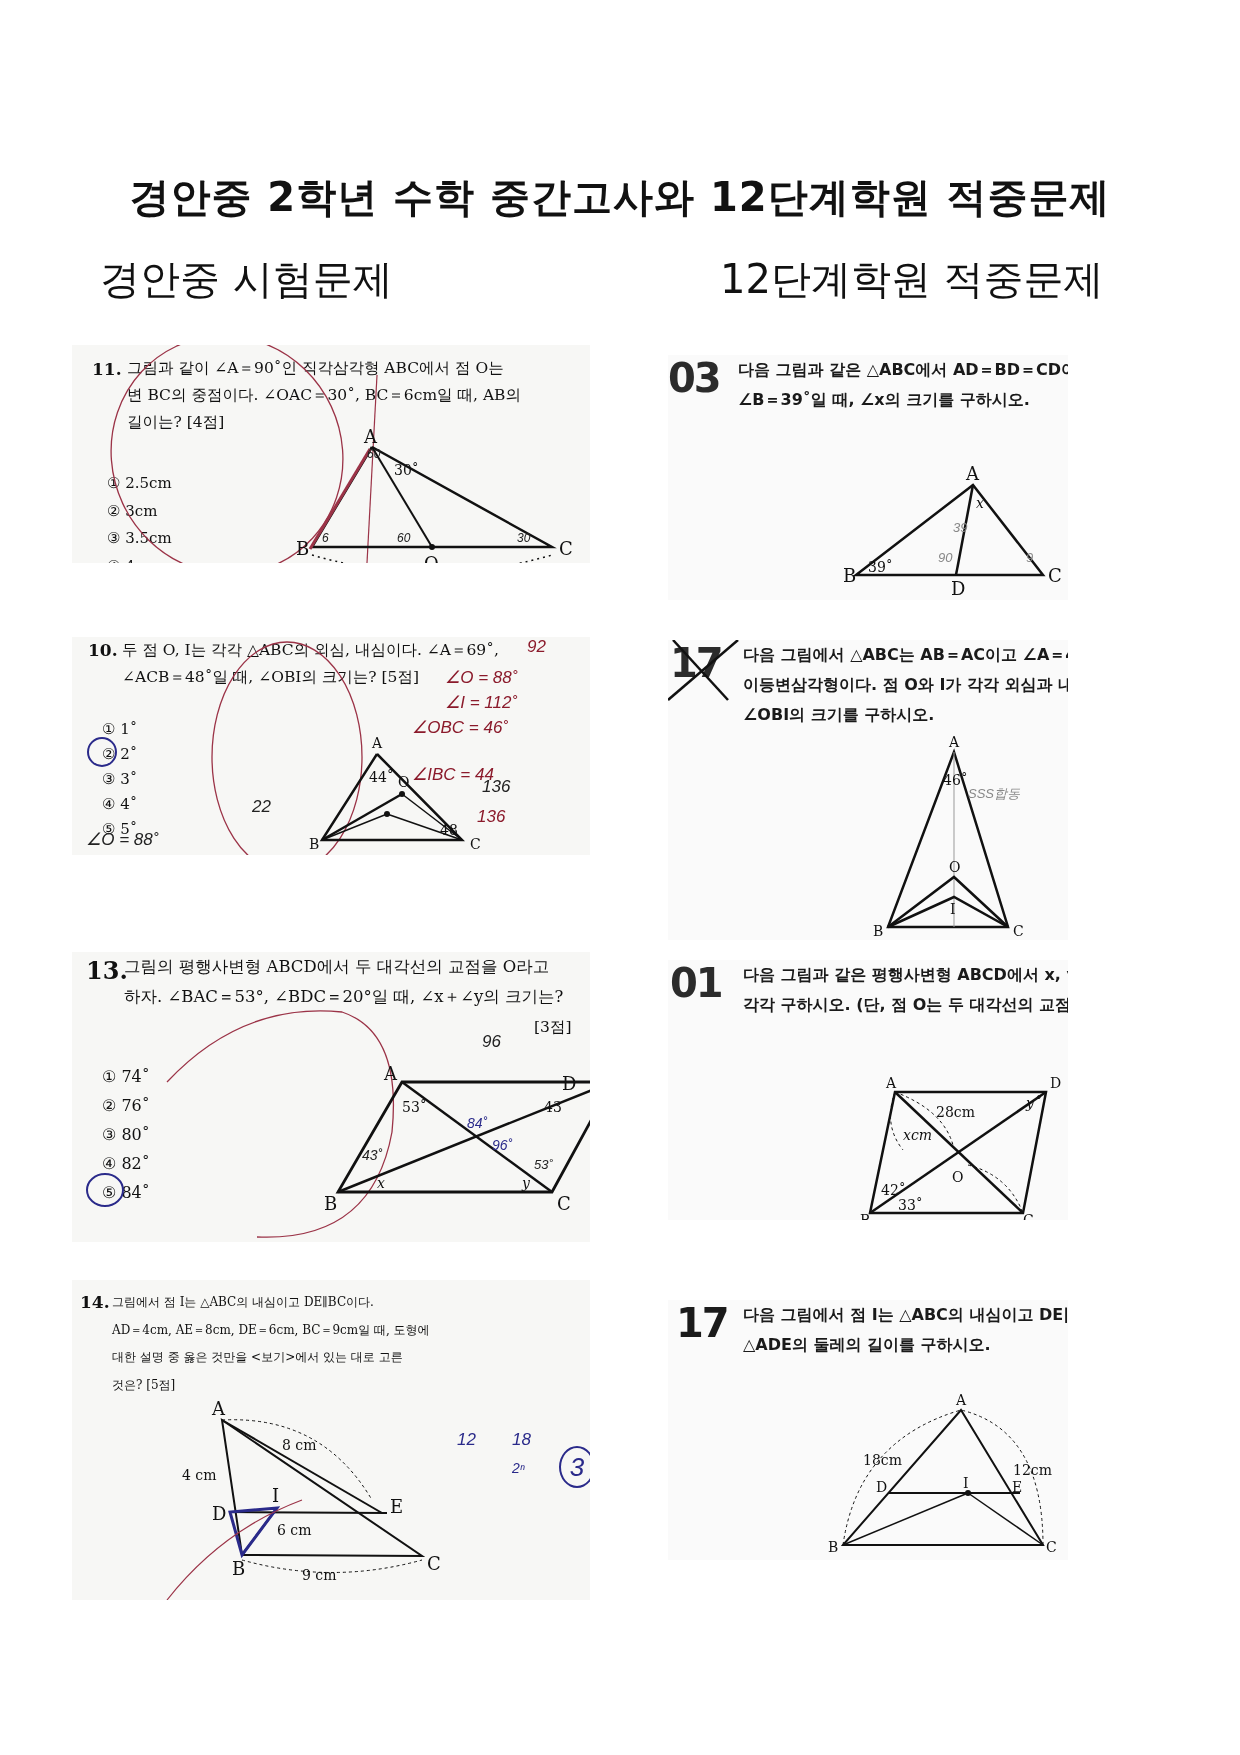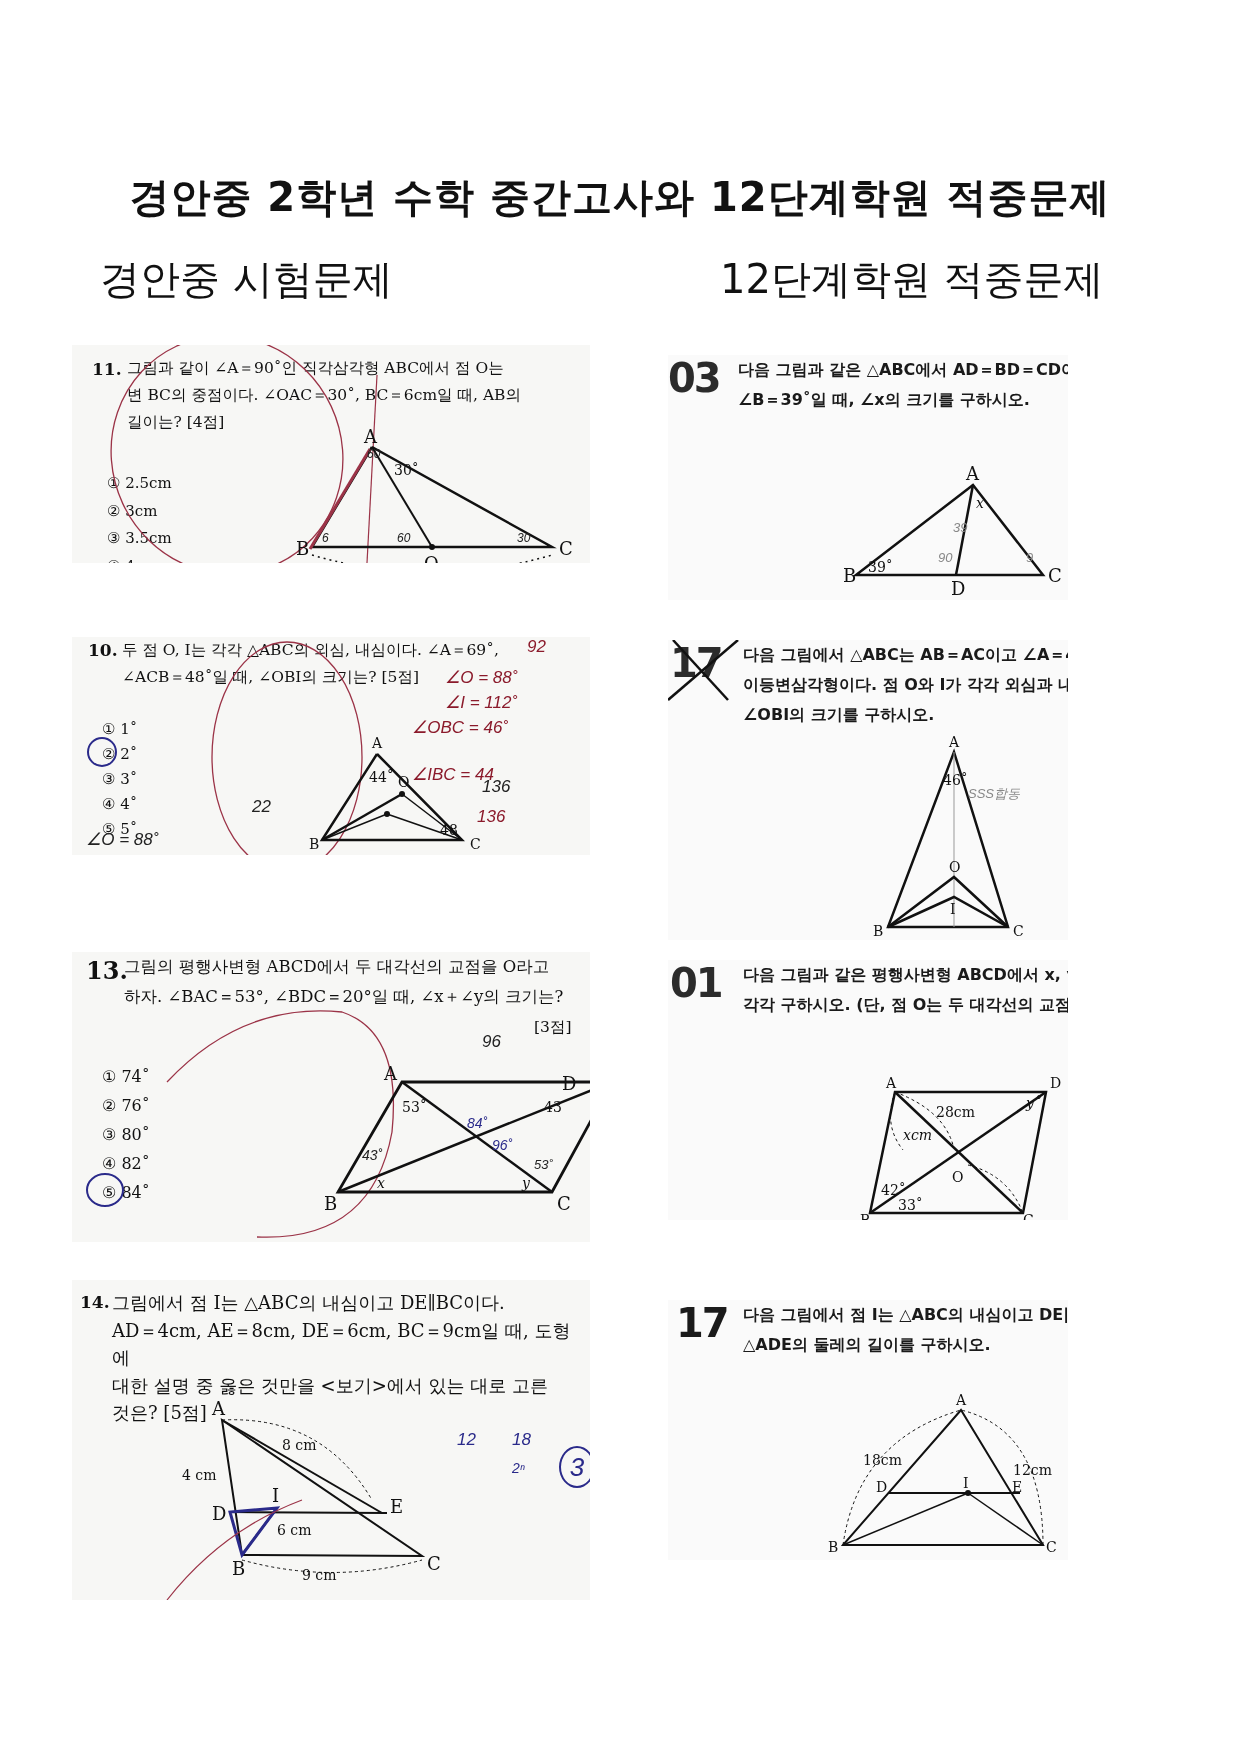--- a/index.html
+++ b/index.html
@@ -132,21 +132,21 @@
   </svg>
   <div class="hand black" style="left:410px;top:80px;">96</div>
   <div class="hand blue" style="left:395px;top:163px;font-size:14px;">84˚</div>
   <div class="hand blue" style="left:420px;top:185px;font-size:14px;">96˚</div>
   <div class="hand black" style="left:290px;top:195px;font-size:14px;text-align:center;">43˚</div>
   <div class="hand black" style="left:462px;top:205px;font-size:13px;">53˚</div>
 </div>
 
 <div class="panel" style="left:72px;top:1280px;width:518px;height:320px;">
   <div class="qnum" style="left:8px;top:12px;">14.</div>
-  <div class="qtext" style="left:40px;top:9px;width:475px;font-size:18px;line-height:27.5px;">그림에서 점 I는 △ABC의 내심이고 DE∥BC이다.
+  <div class="qtext" style="left:40px;top:9px;width:475px;font-size:12px;line-height:27.5px;">그림에서 점 I는 △ABC의 내심이고 DE∥BC이다.
 AD＝4cm, AE＝8cm, DE＝6cm, BC＝9cm일 때, 도형에
 대한 설명 중 옳은 것만을 &lt;보기&gt;에서 있는 대로 고른
 것은? [5점]</div>
   <svg width="518" height="320" style="left:0;top:0;">
     <polygon points="150,140 170,275 350,276" fill="none" stroke="#111" stroke-width="2"></polygon>
     <line x1="150" y1="140" x2="310" y2="233" stroke="#111" stroke-width="2"></line>
     <line x1="158" y1="232" x2="315" y2="233" stroke="#111" stroke-width="2"></line>
     <line x1="170" y1="275" x2="205" y2="228" stroke="#111" stroke-width="2"></line>
     <polygon points="170,275 205,228 158,232" fill="none" stroke="#2a2a8a" stroke-width="3"></polygon>
     <path d="M150,140 Q250,135 300,220" fill="none" stroke="#111" stroke-width="1" stroke-dasharray="3,3"></path>

